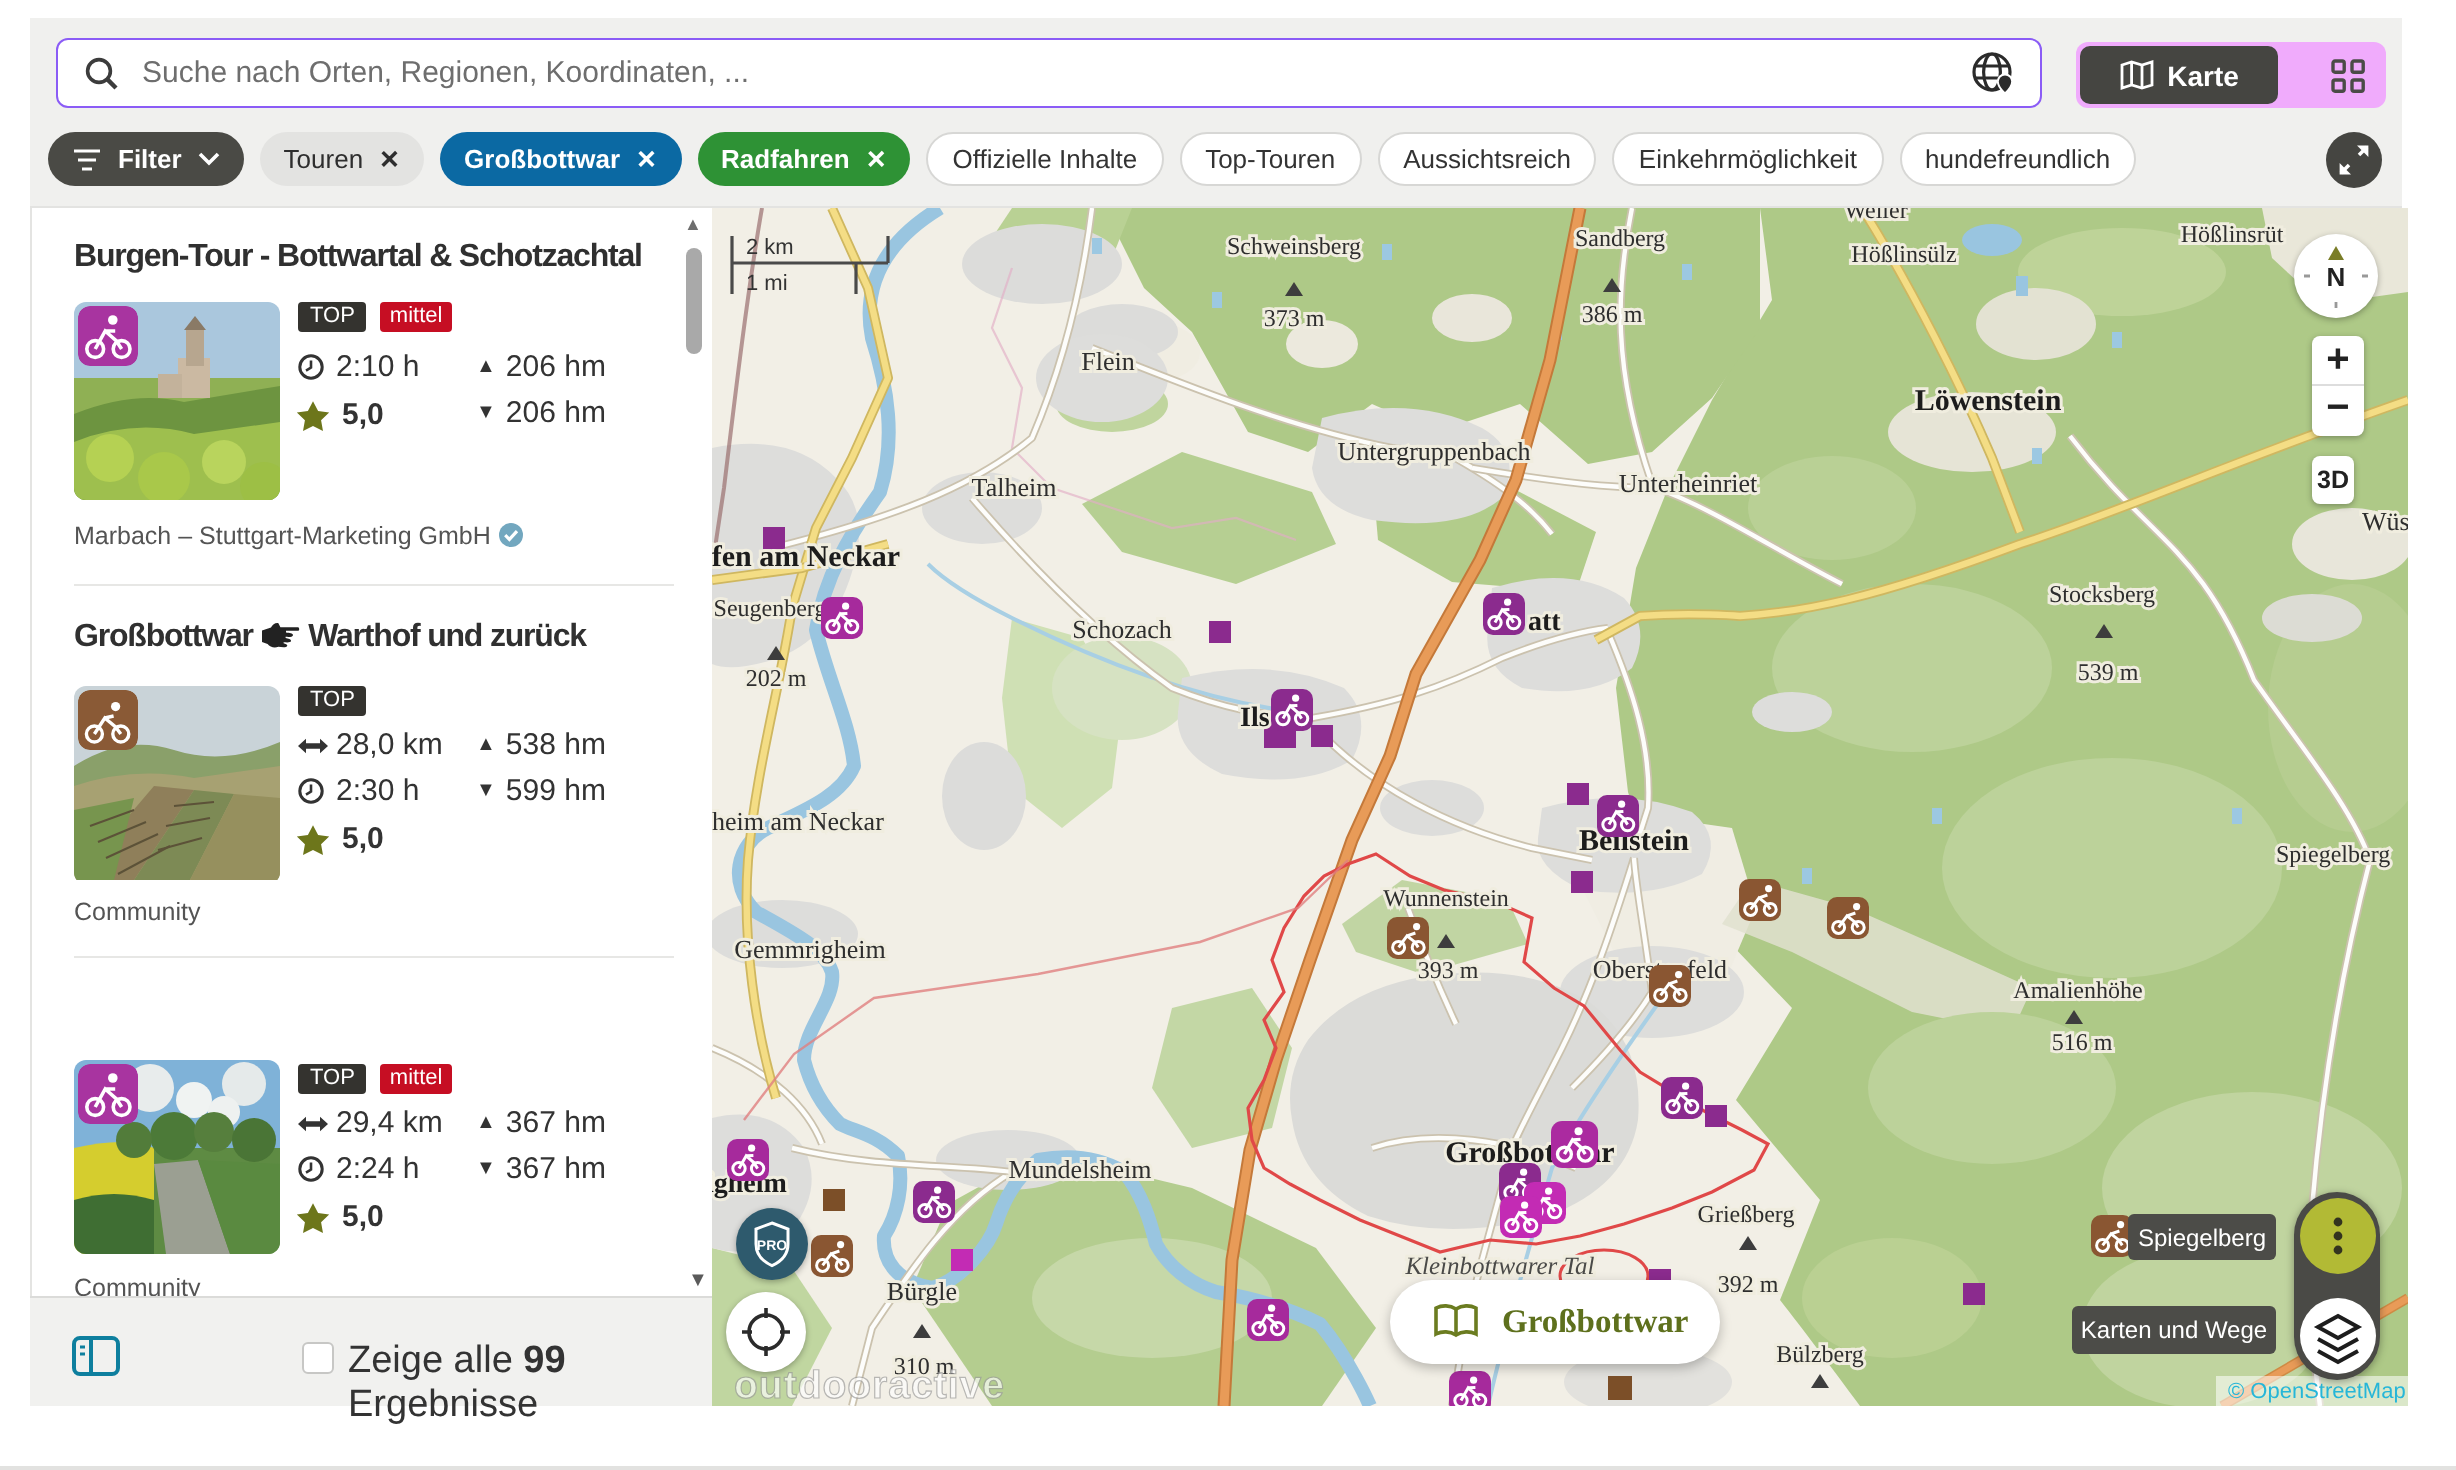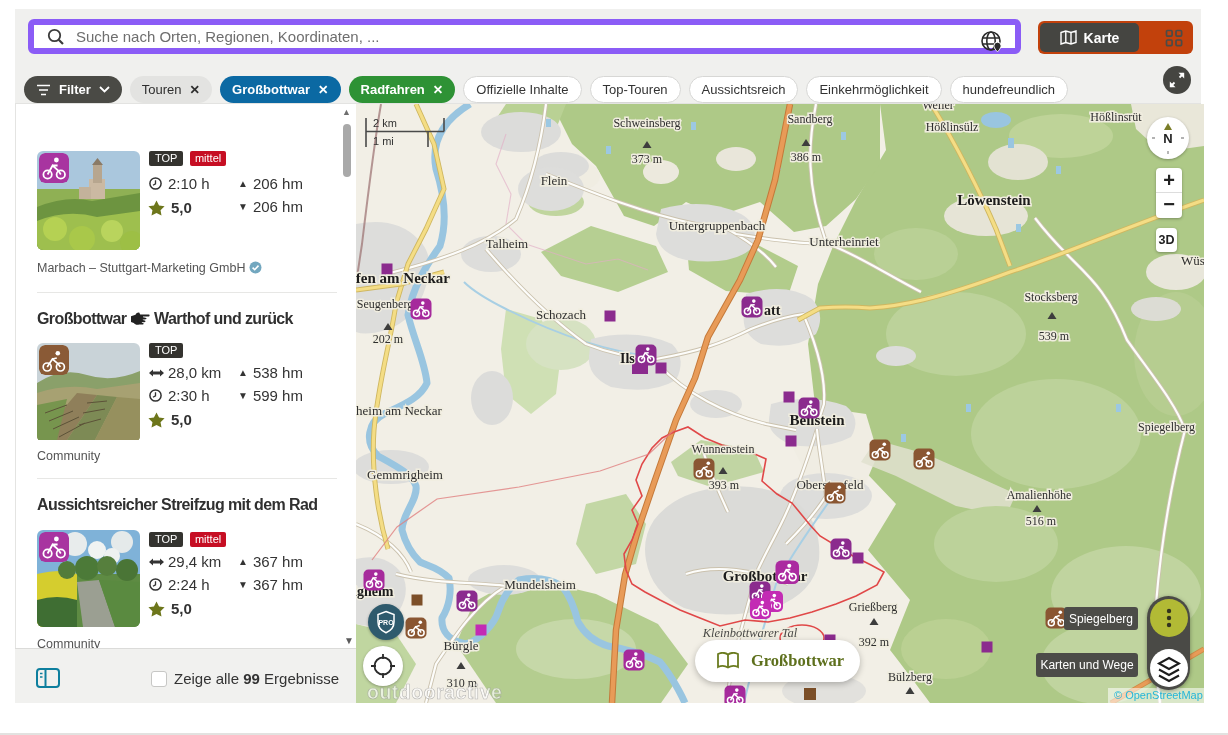--- a/index.html
+++ b/index.html
@@ -1,21 +1,21 @@
 <!DOCTYPE html>
 <html lang="de"><head><meta charset="utf-8">
 <style>
 *{margin:0;padding:0;box-sizing:border-box}
 html,body{width:1228px;height:735px;background:#fff;font-family:"Liberation Sans",sans-serif;overflow:hidden}
 #header{position:absolute;left:15px;top:9px;width:1186px;height:95px;background:#f0f0ee;border-bottom:1px solid #e3e3e1}
-#search{position:absolute;left:13px;top:10px;width:993px;height:35px;background:#fff;border:6px solid #8b5cf6;border-radius:6px;display:flex;align-items:center}
+#search{position:absolute;left:13px;top:10px;width:993px;height:35px;background:#fff;border:1px solid #8b5cf6;border-radius:6px;display:flex;align-items:center}
 #search .ph{color:#6e6e6e;font-size:15px;margin-left:10px}
-#vtoggle{position:absolute;left:1023px;top:12px;width:155px;height:33px;background:#c2410c;border-radius:6px}
+#vtoggle{position:absolute;left:1023px;top:12px;width:155px;height:33px;background:#f0abfc;border-radius:6px}
 #kbtn{position:absolute;left:2px;top:2px;width:99px;height:29px;background:#454541;border-radius:5px;color:#fff;font-size:14px;font-weight:bold;display:flex;align-items:center;justify-content:center;gap:7px}
-#chips{position:absolute;left:9px;top:67px;height:27px;display:flex;gap:8px;align-items:center}
+#chips{position:absolute;left:9px;top:57px;height:27px;display:flex;gap:8px;align-items:center}
 .chip{height:27px;border-radius:14px;display:flex;align-items:center;font-size:13px;color:#333;padding:0 12px;background:#fff;border:1px solid #d7d7d5;white-space:nowrap}
 .chip.g{background:#e3e3e1;border:none;color:#2e2e2e}
 .chip.dk{background:#4a4a45;border:none;color:#fff}
 .chip.bl{background:#0b69a3;border:none;color:#fff;font-weight:bold}
 .chip.gr{background:#2e9235;border:none;color:#fff;font-weight:bold}
 .x{font-weight:bold;margin-left:8px;font-size:12.5px}
 #expand{position:absolute;left:1163px;top:66px;width:28px;height:28px;border-radius:50%;background:#454541}
 #sidebar{position:absolute;left:15px;top:104px;width:341px;height:599px;background:#fff;border-left:1px solid #e4e4e2}
 .card{position:absolute;left:21px;width:300px}
 .t1{font-size:16px;font-weight:bold;color:#303030;letter-spacing:-.6px;white-space:nowrap;width:315px}
@@ -92,20 +92,21 @@
 <div id="expand"><svg width="28" height="28" viewBox="0 0 28 28">
       <g stroke="#fff" stroke-width="1.8" fill="#fff">
         <path d="M16.5,11.5 L20.5,7.5"></path>
         <path d="M11.5,16.5 L7.5,20.5"></path>
       </g>
       <path d="M15.5,6.8 h5.7 v5.7 z" fill="#fff"></path>
       <path d="M12.5,21.2 h-5.7 v-5.7 z" fill="#fff"></path>
     </svg></div>
 <div id="sidebar">
 
+  <div class="card t1" style="top:16px">Burgen-Tour - Bottwartal &amp; Schotzachtal</div>
   <div class="card" style="top:47px;height:115px">
     <div class="thumb" style="top:0">
       <svg width="103" height="99" viewBox="0 0 103 99">
           <rect width="103" height="60" fill="#aac7dd"></rect>
           <rect y="38" width="103" height="61" fill="#8fb054"></rect>
           <path d="M0,56 Q30,44 55,50 L103,42 V99 H0 Z" fill="#6d9440"></path>
           <path d="M0,70 Q30,58 60,66 L103,60 V99 H0 Z" fill="#9ebf4e"></path>
           <circle cx="18" cy="78" r="12" fill="#b5d153"></circle>
           <circle cx="45" cy="88" r="13" fill="#a9c84a"></circle>
           <circle cx="75" cy="80" r="11" fill="#b9d45d"></circle>
@@ -199,21 +200,20 @@
         </div>
     </div>
     <div class="stats" style="top:18px;left:201px">
       <div class="srow"><span style="font-size:10px;margin-right:5px">▲</span>538 hm</div>
       <div class="srow"><span style="font-size:10px;margin-right:5px">▼</span>599 hm</div>
     </div>
   </div>
   <div class="card src" style="top:345px">Community</div>
   <div class="sep" style="top:374px"></div>
 
-  <div class="card t1" style="top:392px">Aussichtsreicher Streifzug mit dem Rad</div>
   <div class="card" style="top:426px;height:115px">
     <div class="thumb" style="top:0;height:97px">
       <svg width="103" height="97" viewBox="0 0 103 97">
           <rect width="103" height="55" fill="#7fb2d8"></rect>
           <circle cx="20" cy="18" r="10" fill="#f3f5f4"></circle>
           <circle cx="38" cy="14" r="12" fill="#e8ecec"></circle>
           <circle cx="60" cy="20" r="9" fill="#f0f3f2"></circle>
           <circle cx="85" cy="12" r="11" fill="#e5eaea"></circle>
           <circle cx="75" cy="26" r="8" fill="#eef1f0"></circle>
           <path d="M0,44 H103 V97 H0 Z" fill="#5e8b43"></path>
@@ -262,21 +262,21 @@
     <div style="position:absolute;left:326px;top:3px;color:#6e6e6e;font-size:9px">▲</div>
   <div style="position:absolute;left:328px;top:531px;color:#5a5a5a;font-size:10px">▼</div>
 </div>
 <div id="foot">
   <svg width="24" height="20" viewBox="0 0 24 20" style="position:absolute;left:21px;top:19px">
       <rect x="1" y="1" width="22" height="18" rx="3" fill="none" stroke="#0e7f9e" stroke-width="2"></rect>
       <path d="M9.5,1 V19" stroke="#0e7f9e" stroke-width="2"></path>
       <path d="M4,5.5 h2.5 M4,9 h2.5" stroke="#0e7f9e" stroke-width="1.6"></path>
     </svg>
   <div style="position:absolute;left:136px;top:22px;width:16px;height:16px;background:#fff;border:1px solid #c7c7c5;border-radius:3px"></div>
-  <div style="position:absolute;left:159px;top:21px;font-size:15px;color:#333">Zeige alle <b>99</b> Ergebnisse</div>
+  <div style="position:absolute;left:159px;top:21px;font-size:19px;color:#333">Zeige alle <b>99</b> Ergebnisse</div>
 </div>
 <div id="map">
 <svg width="848" height="599" viewBox="0 0 848 599" style="position:absolute;left:0;top:0">
 <defs>
 <g id="cm">
           <rect width="21" height="21" rx="5"></rect>
           <g stroke="#fff" fill="none" stroke-width="1.5">
             <circle cx="6" cy="14.8" r="3.1"></circle>
             <circle cx="15.3" cy="14.8" r="3.1"></circle>
             <path d="M6,14.8 L9.6,8.4 L13.4,11.8 L15.3,14.8 M9.6,8.4 L13.2,8.2"></path>

